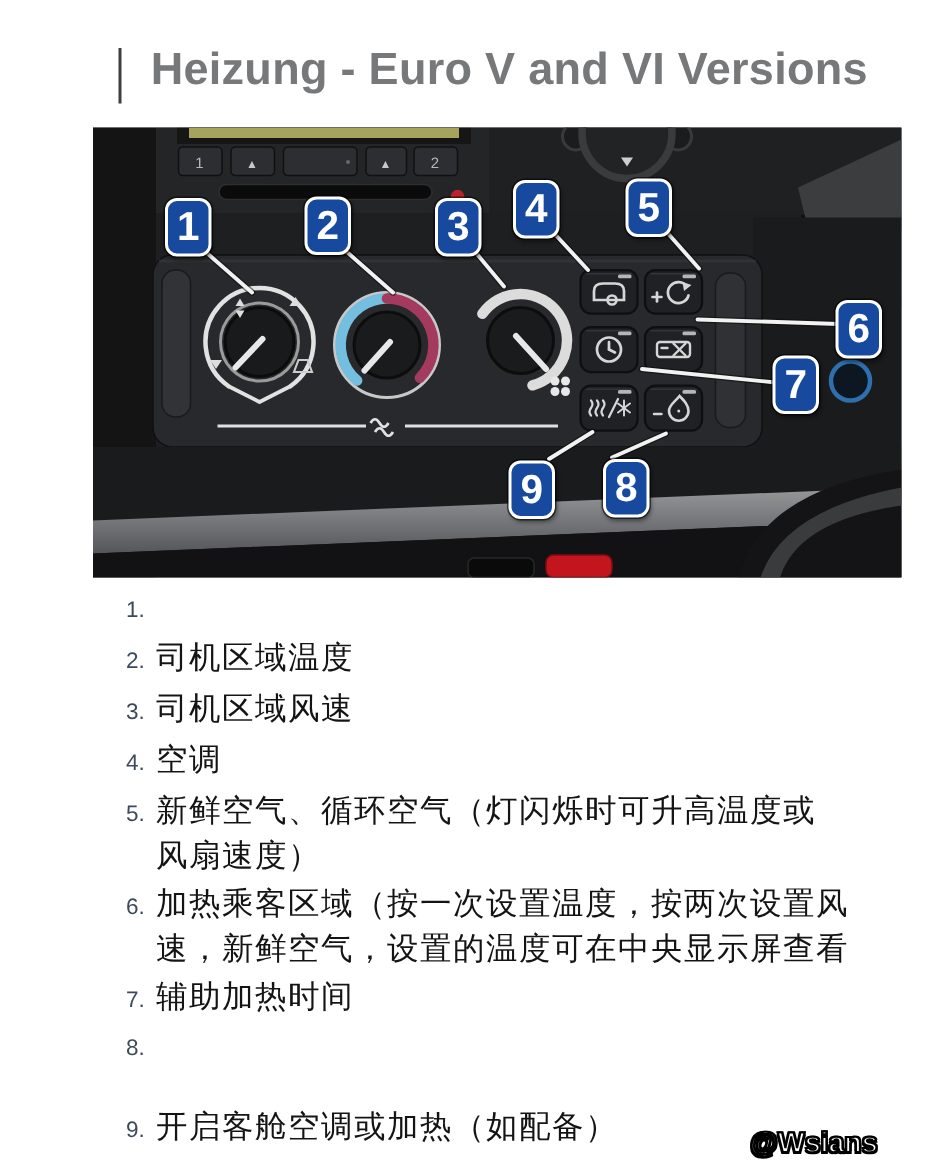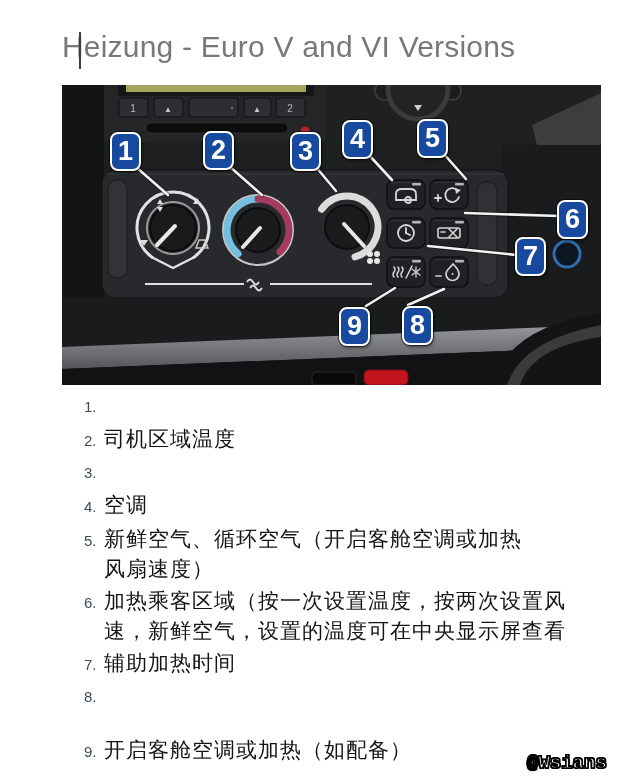--- a/index.html
+++ b/index.html
@@ -1,38 +1,38 @@
 <!DOCTYPE html>
 <html><head>
 <meta charset="utf-8">
 <style>
   html,body{margin:0;padding:0;background:#ffffff;}
   .page{position:relative;width:629px;height:784px;background:#ffffff;overflow:hidden;
         font-family:"Liberation Sans","DejaVu Sans",sans-serif;}
   
-  .title{position:absolute;left:62px;top:30px;width:555px;font-size:30px;font-weight:normal;
-         color:#77787a;letter-spacing:.2px;white-space:nowrap;}
+  .title{position:absolute;left:62px;top:30px;width:555px;font-size:30px;font-weight:bold;
+         color:#77787a;letter-spacing:.2px;white-space:nowrap;text-align:center;}
   .caret{position:absolute;left:79px;top:32px;width:2px;height:37px;background:#3e3e3e;}
   
   .photo{position:absolute;left:62px;top:85px;width:539px;height:300px;background:#1b1c1e;overflow:hidden;}
   .photo svg{position:absolute;left:0;top:0;}
   
   .co{position:absolute;width:27px;height:35px;background:#174a9f;border:2.5px solid #ffffff;
       border-radius:8px;box-shadow:0 0 0 1px rgba(0,0,0,.55),1px 2px 3px rgba(0,0,0,.45);
       color:#ffffff;font-weight:bold;font-size:27px;line-height:35px;text-align:center;}
   
   .list{position:absolute;left:84px;top:392px;width:537px;list-style:none;margin:0;padding:0;}
   .list li{display:flex;align-items:baseline;margin:0 0 2px 0;}
   .list .num{flex:0 0 20px;font-size:15px;color:#3d4a5c;line-height:30px;}
   .list .txt{font-size:21px;color:#141414;line-height:30px;letter-spacing:1px;white-space:pre-wrap;}
   .list li.gap{margin-top:23px;}
   
-  .wm{position:absolute;left:527px;top:752px;font-size:19px;font-weight:900;color:#ffffff;
+  .wm{position:absolute;left:500px;top:752px;font-size:19px;font-weight:900;color:#ffffff;
       -webkit-text-stroke:1.4px #000;text-shadow:-1px -1px 0 #000,1px -1px 0 #000,-1px 1px 0 #000,1px 1px 0 #000;
-      letter-spacing:0;font-family:Liberation Mono, monospace;}
+      letter-spacing:0;}
 </style>
 </head>
 <body>
 
 <div class="page">
 
   <div class="title">Heizung - Euro V and VI Versions</div>
   <div class="caret"></div>
 
   <div class="photo">
@@ -249,28 +249,29 @@
   <ol class="list">
     <li>
         <span class="num">1.</span>
       </li>
     <li>
         <span class="num">2.</span>
         <span class="txt">司机区域温度</span>
       </li>
     <li>
         <span class="num">3.</span>
+        <span class="txt">司机区域风速</span>
       </li>
     <li>
         <span class="num">4.</span>
         <span class="txt">空调</span>
       </li>
     <li>
         <span class="num">5.</span>
-        <span class="txt">新鲜空气、循环空气（开启客舱空调或加热
+        <span class="txt">新鲜空气、循环空气（灯闪烁时可升高温度或
 风扇速度）</span>
       </li>
     <li>
         <span class="num">6.</span>
         <span class="txt">加热乘客区域（按一次设置温度，按两次设置风
 速，新鲜空气，设置的温度可在中央显示屏查看</span>
       </li>
     <li>
         <span class="num">7.</span>
         <span class="txt">辅助加热时间</span>

